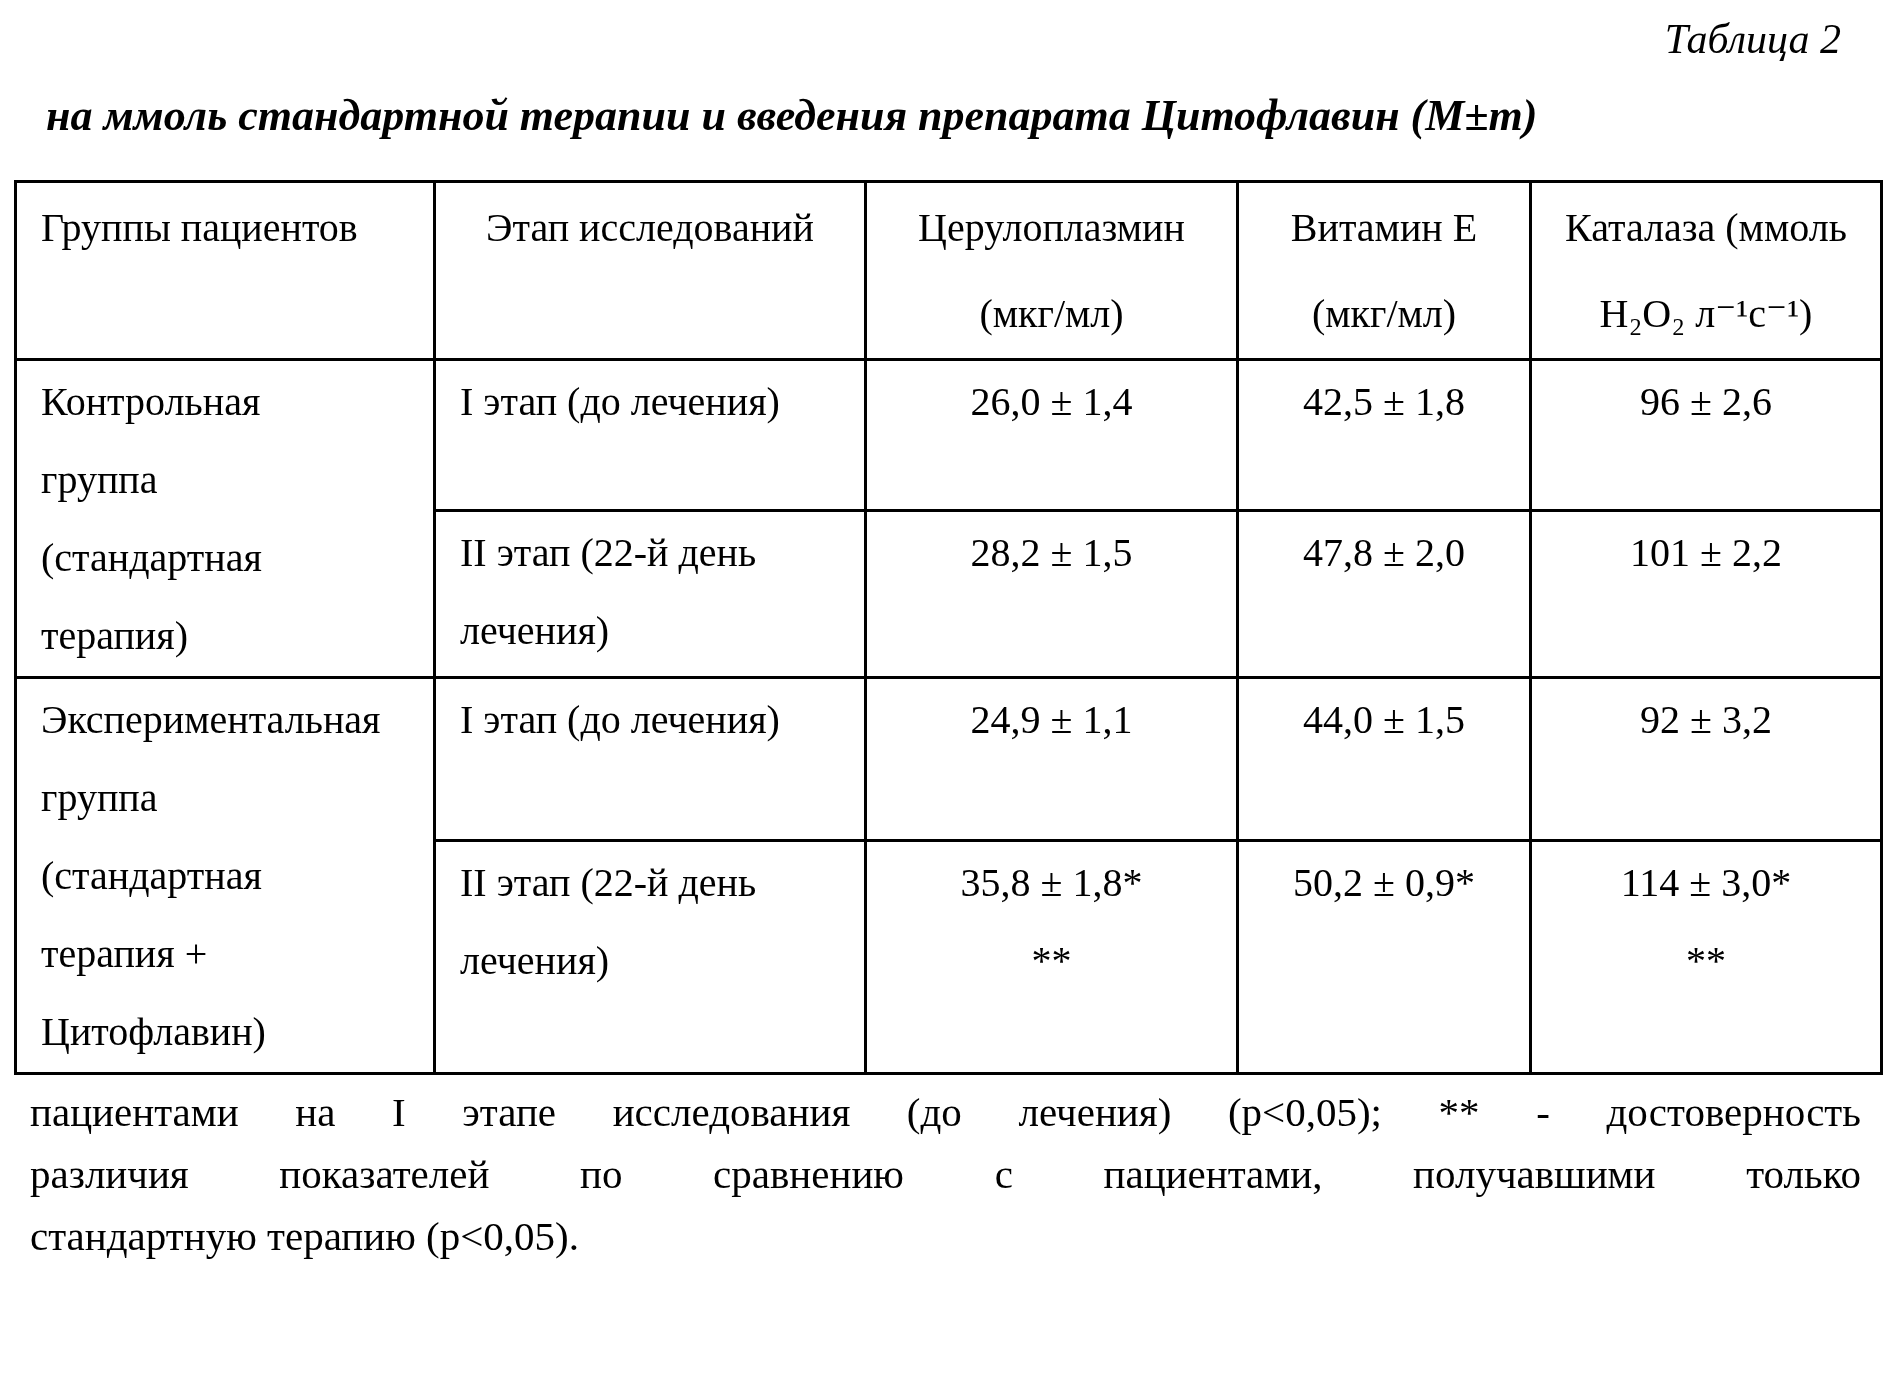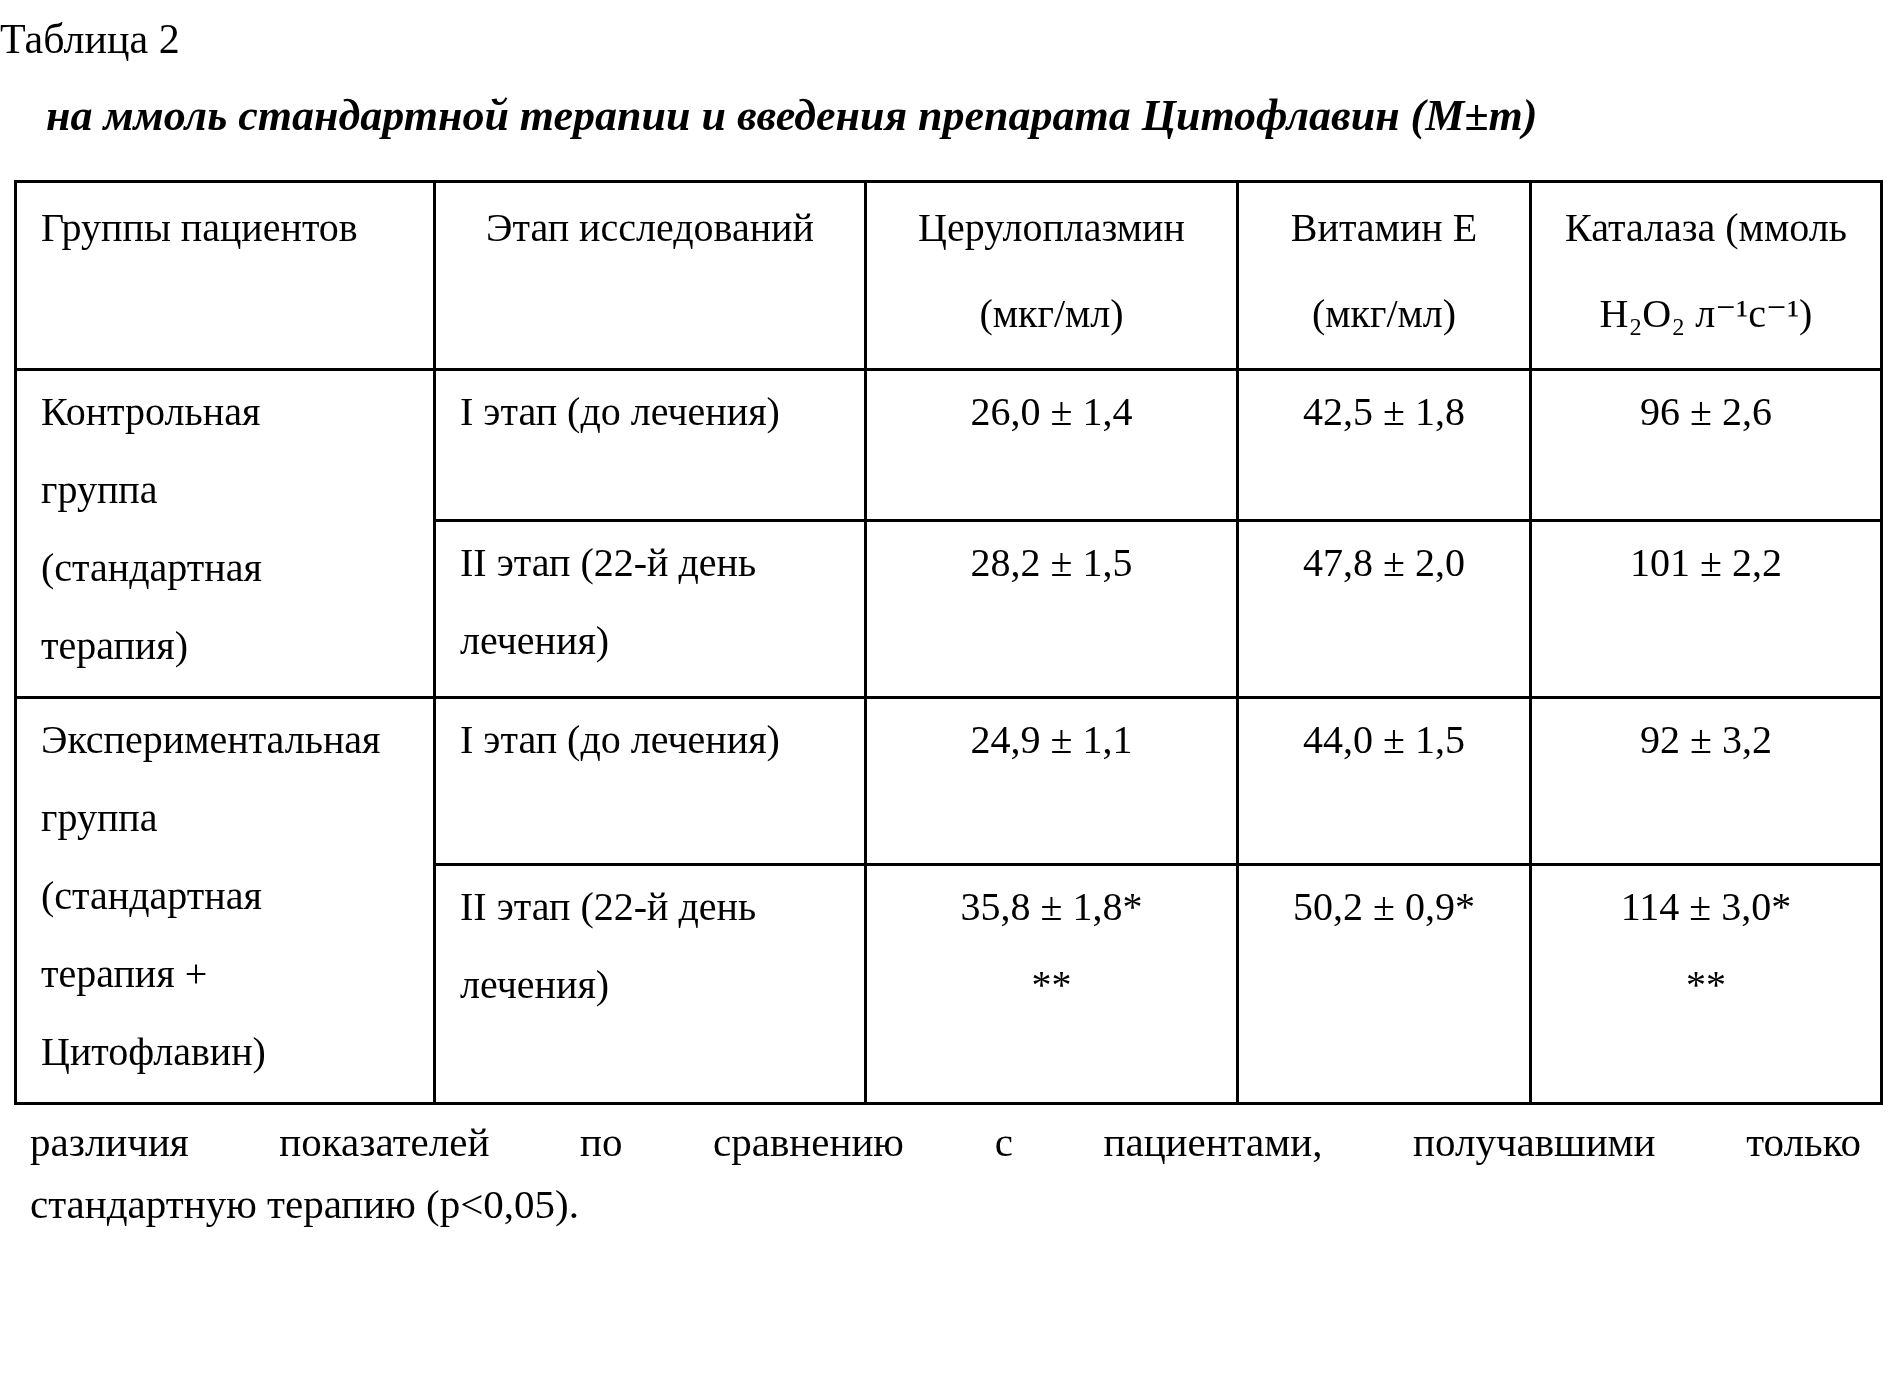--- a/index.html
+++ b/index.html
@@ -9,23 +9,25 @@
     color: #000000;
   }
   body {
     width: 1889px;
     height: 1391px;
     overflow: hidden;
     font-family: "Liberation Serif", "DejaVu Serif", serif;
     -webkit-font-smoothing: antialiased;
   }
   .table-label {
-    padding: 14px 102px 0 0;
+    padding: 14px 48px 0 0;
+    text-align: right;
     font-size: 42px;
     line-height: 50px;
+    font-style: italic;
   }
   .page-title {
     margin: 0 40px 0 46px;
     font-size: 44px;
     font-weight: bold;
     font-style: italic;
   }
   .page-title .t-line {
     line-height: 103px;
     white-space: nowrap;
@@ -37,21 +39,21 @@
     width: 1866px;
     margin-top: 13px;
   }
   table.data-table th,
   table.data-table td {
     border: 3px solid #000;
     vertical-align: top;
     font-size: 40px;
     line-height: 78px;
     font-weight: normal;
-    padding: 2px 6px 11px 6px;
+    padding: 2px 6px 1px 6px;
     overflow: hidden;
   }
   table.data-table th { line-height: 86px; }
   .cell-left  { text-align: left;  padding-left: 24px !important; }
   .cell-center { text-align: center; }
   tr.h-row  { height: 155px; }
   tr.r1 { height: 146px; }
   tr.r2 { height: 149px; }
   tr.r3 { height: 159px; }
   tr.r4 { height: 228px; }
@@ -180,15 +182,16 @@
       </td>
       <td class="cell-center">
         <div class="ln">114 ± 3,0*</div>
         <div class="ln">**</div>
       </td>
     </tr>
   </tbody>
 </table>
 
 <div class="note">
+  <div class="n-line">пациентами на I этапе исследования (до лечения) (p&lt;0,05); ** - достоверность</div>
   <div class="n-line">различия показателей по сравнению с пациентами, получавшими только</div>
   <div class="n-line last">стандартную терапию (p&lt;0,05).</div>
 </div>
 
 </body></html>

